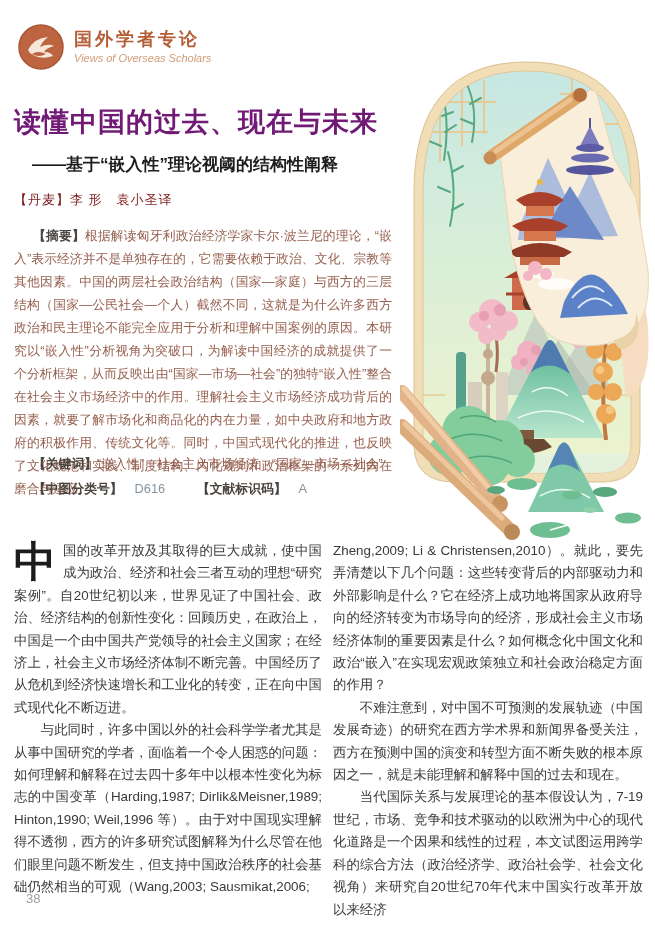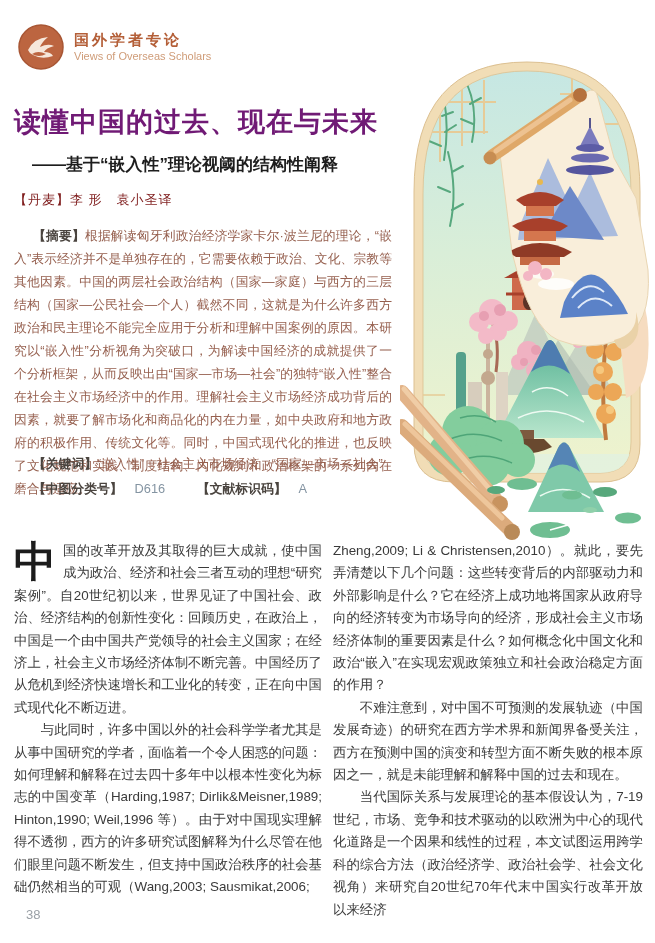--- a/index.html
+++ b/index.html
@@ -5,42 +5,42 @@
   html,body{margin:0;padding:0;background:#e9e9e9;}
   .page{
     position:relative;width:655px;height:943px;background:#ffffff;
     margin:0 auto;overflow:hidden;
     font-family:"Liberation Sans","DejaVu Sans",sans-serif;
   }
   
   .header{position:absolute;top:24px;left:18px;display:flex;align-items:center;gap:10px;}
   .logo{width:46px;height:46px;flex:0 0 auto;}
   .section-titles{display:flex;flex-direction:column;line-height:1.15;}
-  .section-zh{font-size:15px;font-weight:bold;color:#b45f38;letter-spacing:3px;}
-  .section-en{font-size:11px;color:#cf9c78;margin-top:2px;}
+  .section-zh{font-size:18px;font-weight:bold;color:#b45f38;letter-spacing:3px;}
+  .section-en{font-size:11px;font-style:italic;color:#cf9c78;margin-top:2px;}
   
   .title{position:absolute;left:14px;top:104px;width:410px;font-size:27px;font-weight:bold;color:#701a75;letter-spacing:1px;}
   .subtitle{position:absolute;left:32px;top:153px;width:410px;font-size:17px;font-weight:bold;color:#1d1d1d;}
   .author{position:absolute;left:14px;top:191px;font-size:13px;color:#7f1d1d;letter-spacing:1px;}
   
   .abstract{position:absolute;left:14px;top:224px;width:378px;font-size:12.8px;line-height:23px;
     color:#96604f;text-align:justify;}
   .meta-label{font-weight:bold;color:#4a443f;margin-left:19px;}
   .kw-line{position:absolute;left:14px;top:456px;width:378px;font-size:12.8px;color:#96604f;}
   .clc-line{position:absolute;left:14px;top:481px;width:378px;font-size:12.8px;color:#4a443f;}
   .meta-value{color:#8494a2;padding-left:12px;}
   
   .col{position:absolute;top:540px;font-size:13.4px;line-height:22.4px;color:#3a3a3a;text-align:justify;}
   .col-left{left:14px;width:308px;}
   .col-right{left:333px;width:310px;}
   .col p{margin:0;}
   .indent{text-indent:2em;}
   .dropcap{float:left;font-size:42px;line-height:38px;font-weight:bold;color:#1c1c1c;padding:3px 7px 0 0;}
   
-  .page-number{position:absolute;left:26px;top:891px;font-size:13px;color:#9aa0a6;margin-top:16px;}
+  .page-number{position:absolute;left:26px;top:891px;font-size:13px;color:#9aa0a6;}
   
   .illustration{position:absolute;left:400px;top:40px;width:255px;height:500px;}
 </style>
 </head>
 <body>
 
 <div class="page">
 
   <div class="header">
     <svg class="logo" viewBox="0 0 46 46">

